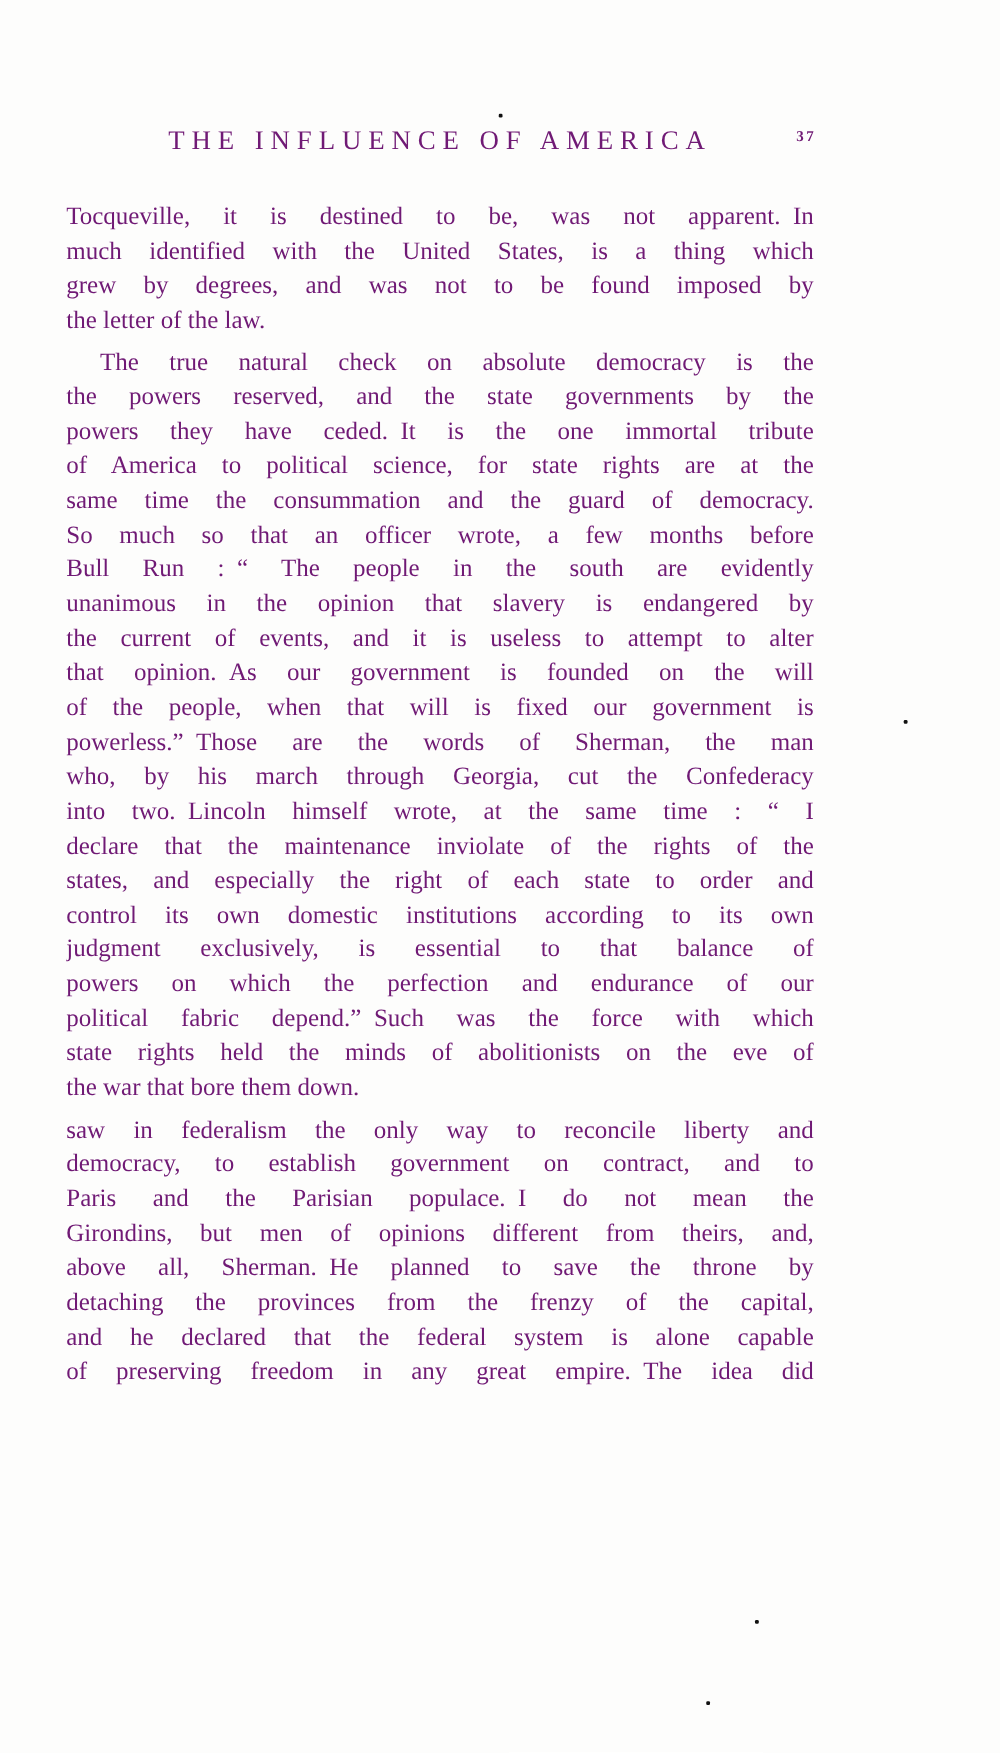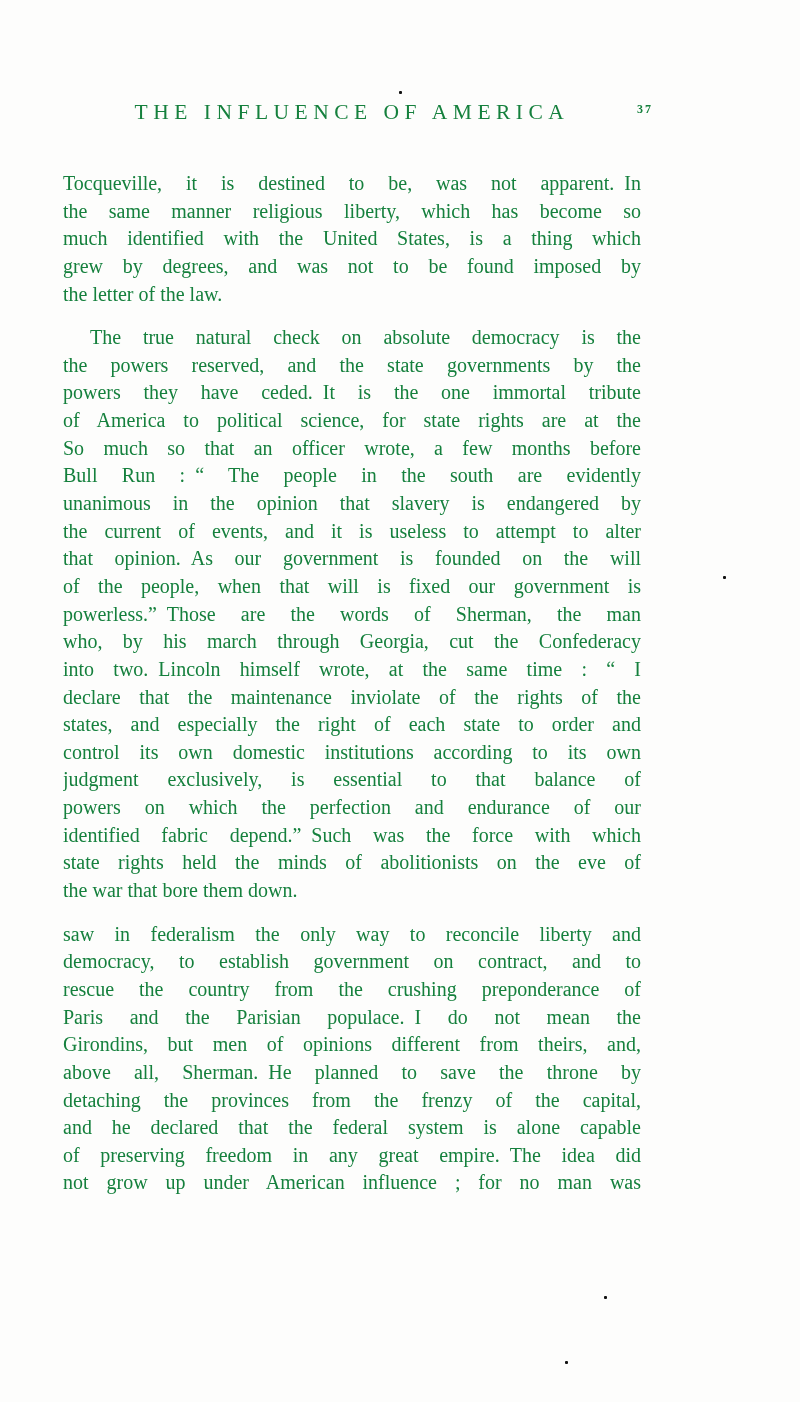--- a/index.html
+++ b/index.html
@@ -3,21 +3,21 @@
 <meta charset="utf-8">
 <style>
   html, body { margin: 0; padding: 0; background: #ffffff; }
   .page {
     position: relative;
     width: 800px;
     height: 1402px;
     background: #fdfdfc;
     overflow: hidden;
     font-family: "Liberation Serif", "DejaVu Serif", serif;
-    color: #15803d;
+    color: #701a75;
   }
   .page-header {
     position: absolute;
     top: 100px;
     left: 47px;
     width: 610px;
     height: 34px;
   }
   .running-title {
     position: absolute;
@@ -38,21 +38,21 @@
     font-weight: bold;
   }
   .page-body {
     position: absolute;
     top: 154px;
     left: 47px;
     width: 610px;
     font-size: 20px;
     line-height: 27.65px;
   }
-  .para { margin: 16px; padding: 0; }
+  .para { margin: 6px; padding: 0; }
   .line {
     text-align: justify;
     text-align-last: justify;
     height: 27.65px;
     overflow: hidden;
   }
   .line.indent { text-indent: 27px; }
   .line.last { text-align-last: left; }
   .speck {
     position: absolute;
@@ -74,57 +74,55 @@
 
   <div class="page-header">
     <div class="running-title">THE INFLUENCE OF AMERICA</div>
     <div class="page-number">37</div>
   </div>
 
   <div class="page-body">
 
     <div class="para">
       <div class="line">Tocqueville, it is destined to be, was not apparent. In</div>
-      <div class="line">the same manner religious liberty, which has become so</div>
       <div class="line">much identified with the United States, is a thing which</div>
       <div class="line">grew by degrees, and was not to be found imposed by</div>
       <div class="line last">the letter of the law.</div>
     </div>
 
     <div class="para">
       <div class="line indent">The true natural check on absolute democracy is the</div>
       <div class="line">the powers reserved, and the state governments by the</div>
       <div class="line">powers they have ceded. It is the one immortal tribute</div>
       <div class="line">of America to political science, for state rights are at the</div>
+      <div class="line">same time the consummation and the guard of democracy.</div>
       <div class="line">So much so that an officer wrote, a few months before</div>
       <div class="line">Bull Run : “ The people in the south are evidently</div>
       <div class="line">unanimous in the opinion that slavery is endangered by</div>
       <div class="line">the current of events, and it is useless to attempt to alter</div>
       <div class="line">that opinion. As our government is founded on the will</div>
       <div class="line">of the people, when that will is fixed our government is</div>
       <div class="line">powerless.” Those are the words of Sherman, the man</div>
       <div class="line">who, by his march through Georgia, cut the Confederacy</div>
       <div class="line">into two. Lincoln himself wrote, at the same time : “ I</div>
       <div class="line">declare that the maintenance inviolate of the rights of the</div>
       <div class="line">states, and especially the right of each state to order and</div>
       <div class="line">control its own domestic institutions according to its own</div>
       <div class="line">judgment exclusively, is essential to that balance of</div>
       <div class="line">powers on which the perfection and endurance of our</div>
-      <div class="line">identified fabric depend.” Such was the force with which</div>
+      <div class="line">political fabric depend.” Such was the force with which</div>
       <div class="line">state rights held the minds of abolitionists on the eve of</div>
       <div class="line last">the war that bore them down.</div>
     </div>
 
     <div class="para">
       <div class="line">saw in federalism the only way to reconcile liberty and</div>
       <div class="line">democracy, to establish government on contract, and to</div>
-      <div class="line">rescue the country from the crushing preponderance of</div>
       <div class="line">Paris and the Parisian populace. I do not mean the</div>
       <div class="line">Girondins, but men of opinions different from theirs, and,</div>
       <div class="line">above all, Sherman. He planned to save the throne by</div>
       <div class="line">detaching the provinces from the frenzy of the capital,</div>
       <div class="line">and he declared that the federal system is alone capable</div>
       <div class="line">of preserving freedom in any great empire. The idea did</div>
-      <div class="line">not grow up under American influence ; for no man was</div>
     </div>
 
   </div>
 </div>
 
 </body></html>

